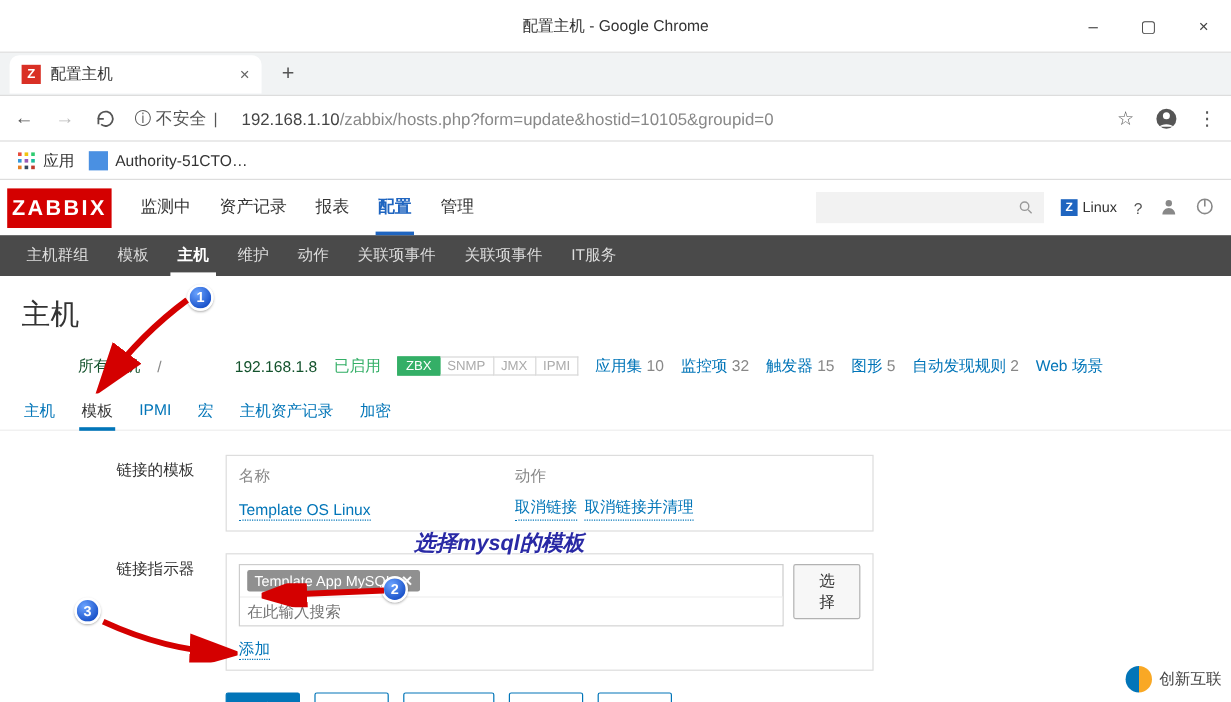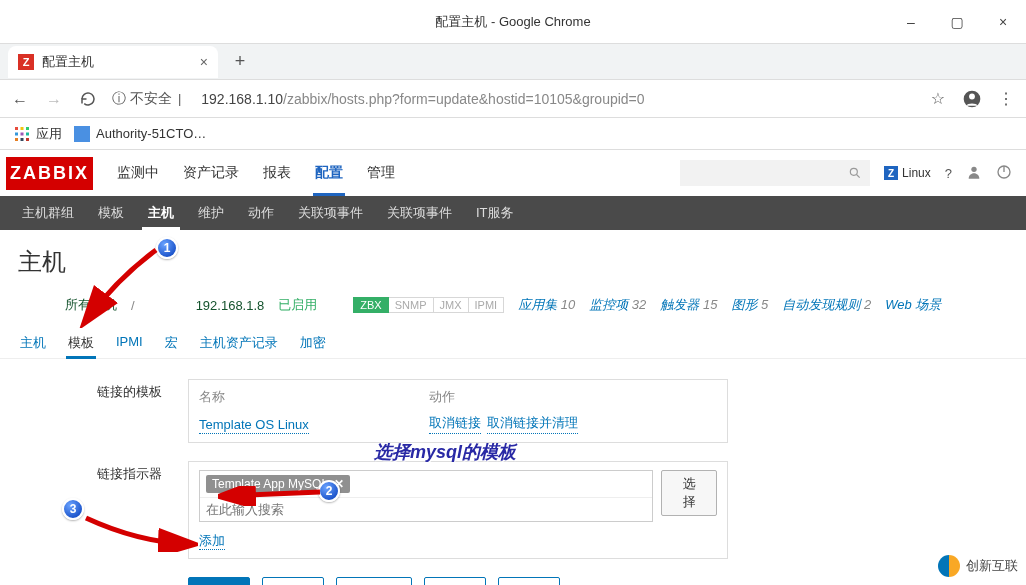--- a/index.html
+++ b/index.html
@@ -54,25 +54,25 @@
   .zbx-submenu .si.active { color:#fff; font-weight:bold; }
   .zbx-submenu .si.active::after { content:""; position:absolute; bottom:0; left:6px; right:6px; height:3px; background:#fff; }
 
   
   .page-title { font-size: 24px; color:#333; padding: 16px 18px 10px 18px; }
 
   
   .host-info { padding: 8px 18px; display:flex; align-items:center; gap:14px; font-size:13px; flex-wrap:wrap; }
   .host-info .link { color:#14532d;margin-left:47px; }
   .host-info .sep { color:#888; }
-  .protocols { display:flex; gap:0;margin-left:22px; }
+  .protocols { display:flex; gap:0; }
   .protocols .p { padding:1px 6px; font-size:11px; border:1px solid #d7d7d7; color:#aaa; }
   .protocols .p:not(:first-child) { border-left:none; }
   .protocols .p.act { background:#34af67; color:#fff; border-color:#34af67; }
-  .metric { color:#0275b8;font-style:italic; }
+  .metric { color:#0275b8; }
   .metric .n { color:#888; }
   .en-text { color:#34af67; }
 
   
   .tabs-row { padding: 6px 18px 0 18px; display:flex; gap:18px; border-bottom:1px solid #eee; }
   .tabs-row .t { padding:6px 2px; color:#0275b8; font-size:13px; position:relative; }
   .tabs-row .t.active { color:#333; }
   .tabs-row .t.active::after { content:""; position:absolute; bottom:-1px; left:0; right:0; height:3px; background:#0275b8; }
 
   
@@ -305,21 +305,21 @@
     <button class="btn">克隆</button>
     <button class="btn">全克隆</button>
     <button class="btn">删除</button>
     <button class="btn">取消</button>
   </div>
 </div>
 
 <div class="num-badge annot" style="left:156px; top:237px;">1</div>
 <div class="num-badge annot" style="left:318px; top:480px;">2</div>
 <div class="num-badge annot" style="left:62px; top:498px;">3</div>
-<div class="annot-text annot" style="left:374px; top:440px;">选择mysql的模板</div>
+<div class="annot-text annot" style="left:345px; top:440px;">选择mysql的模板</div>
 
 <svg class="annot arrow-svg" style="left:78px; top:248px;" width="90" height="80">
   <defs>
       <marker id="ah1" markerWidth="10" markerHeight="10" refX="6" refY="3" orient="auto">
         <path d="M0,0 L0,6 L9,3 z" fill="#d40000"></path>
       </marker>
     </defs>
   <path d="M78 2 Q40 30 10 70" stroke="#d40000" stroke-width="5" fill="none" marker-end="url(#ah1)"></path>
 </svg>
 <svg class="annot arrow-svg" style="left:218px; top:486px;" width="110" height="20">

